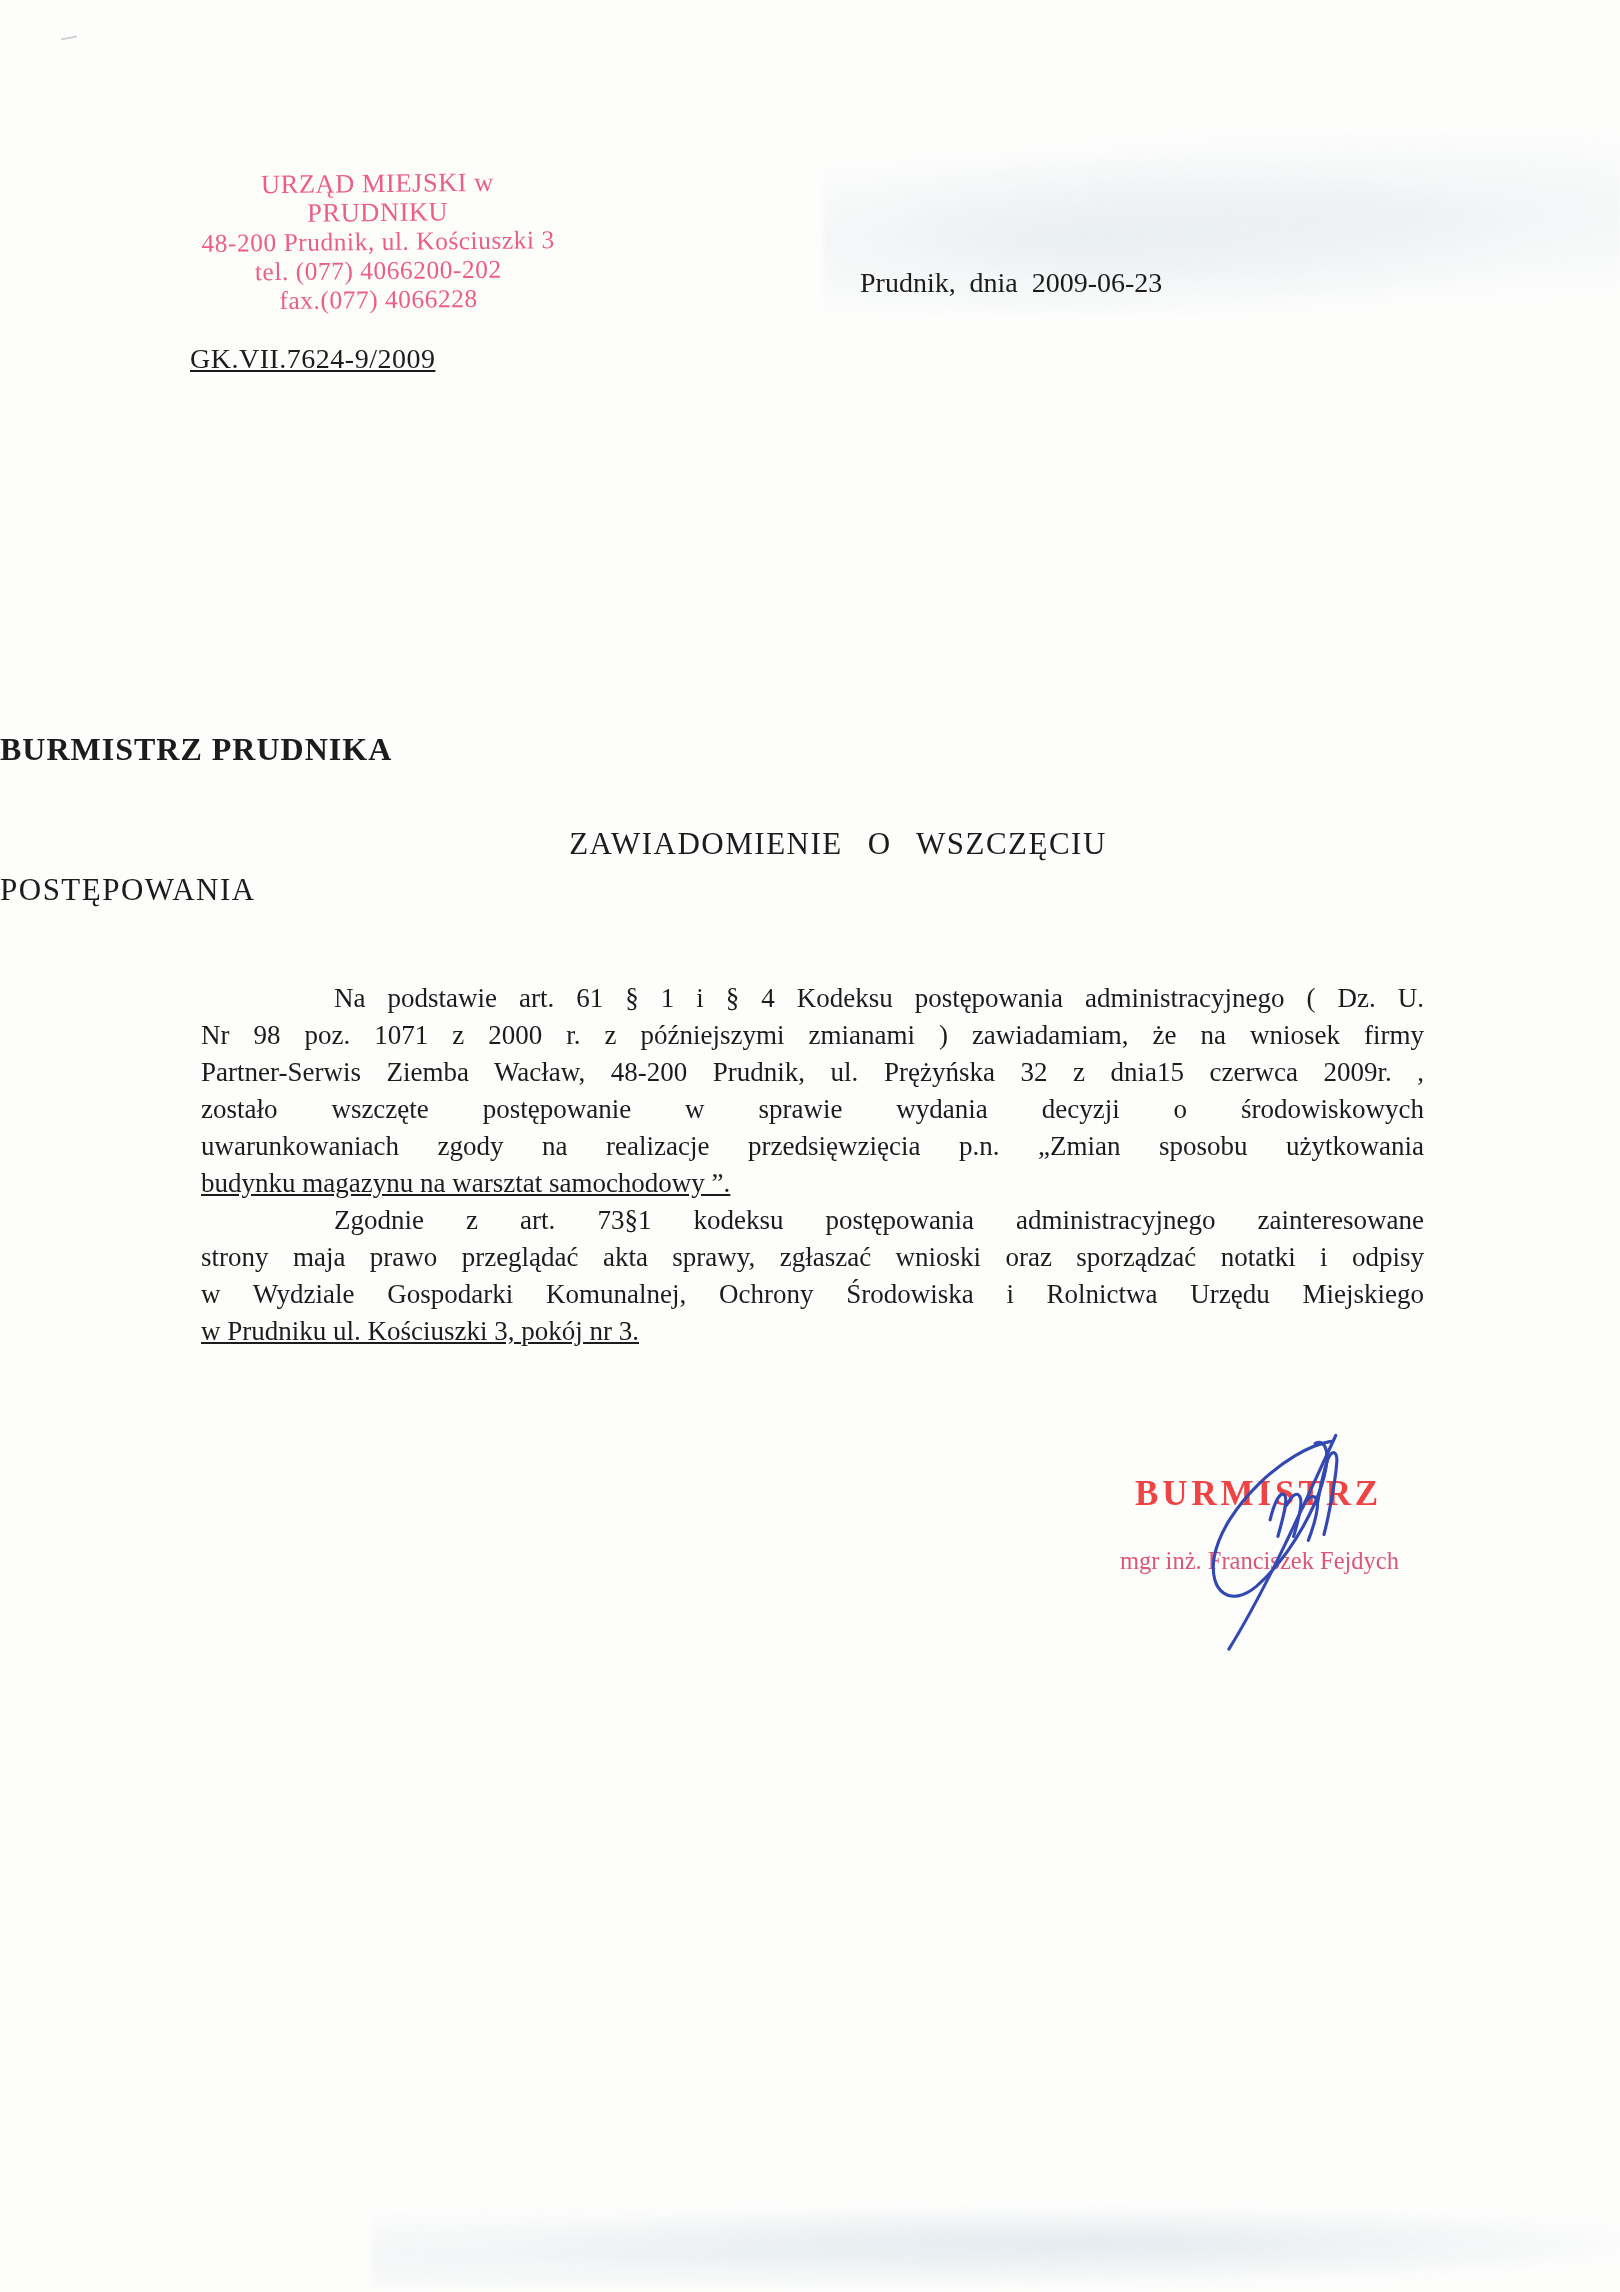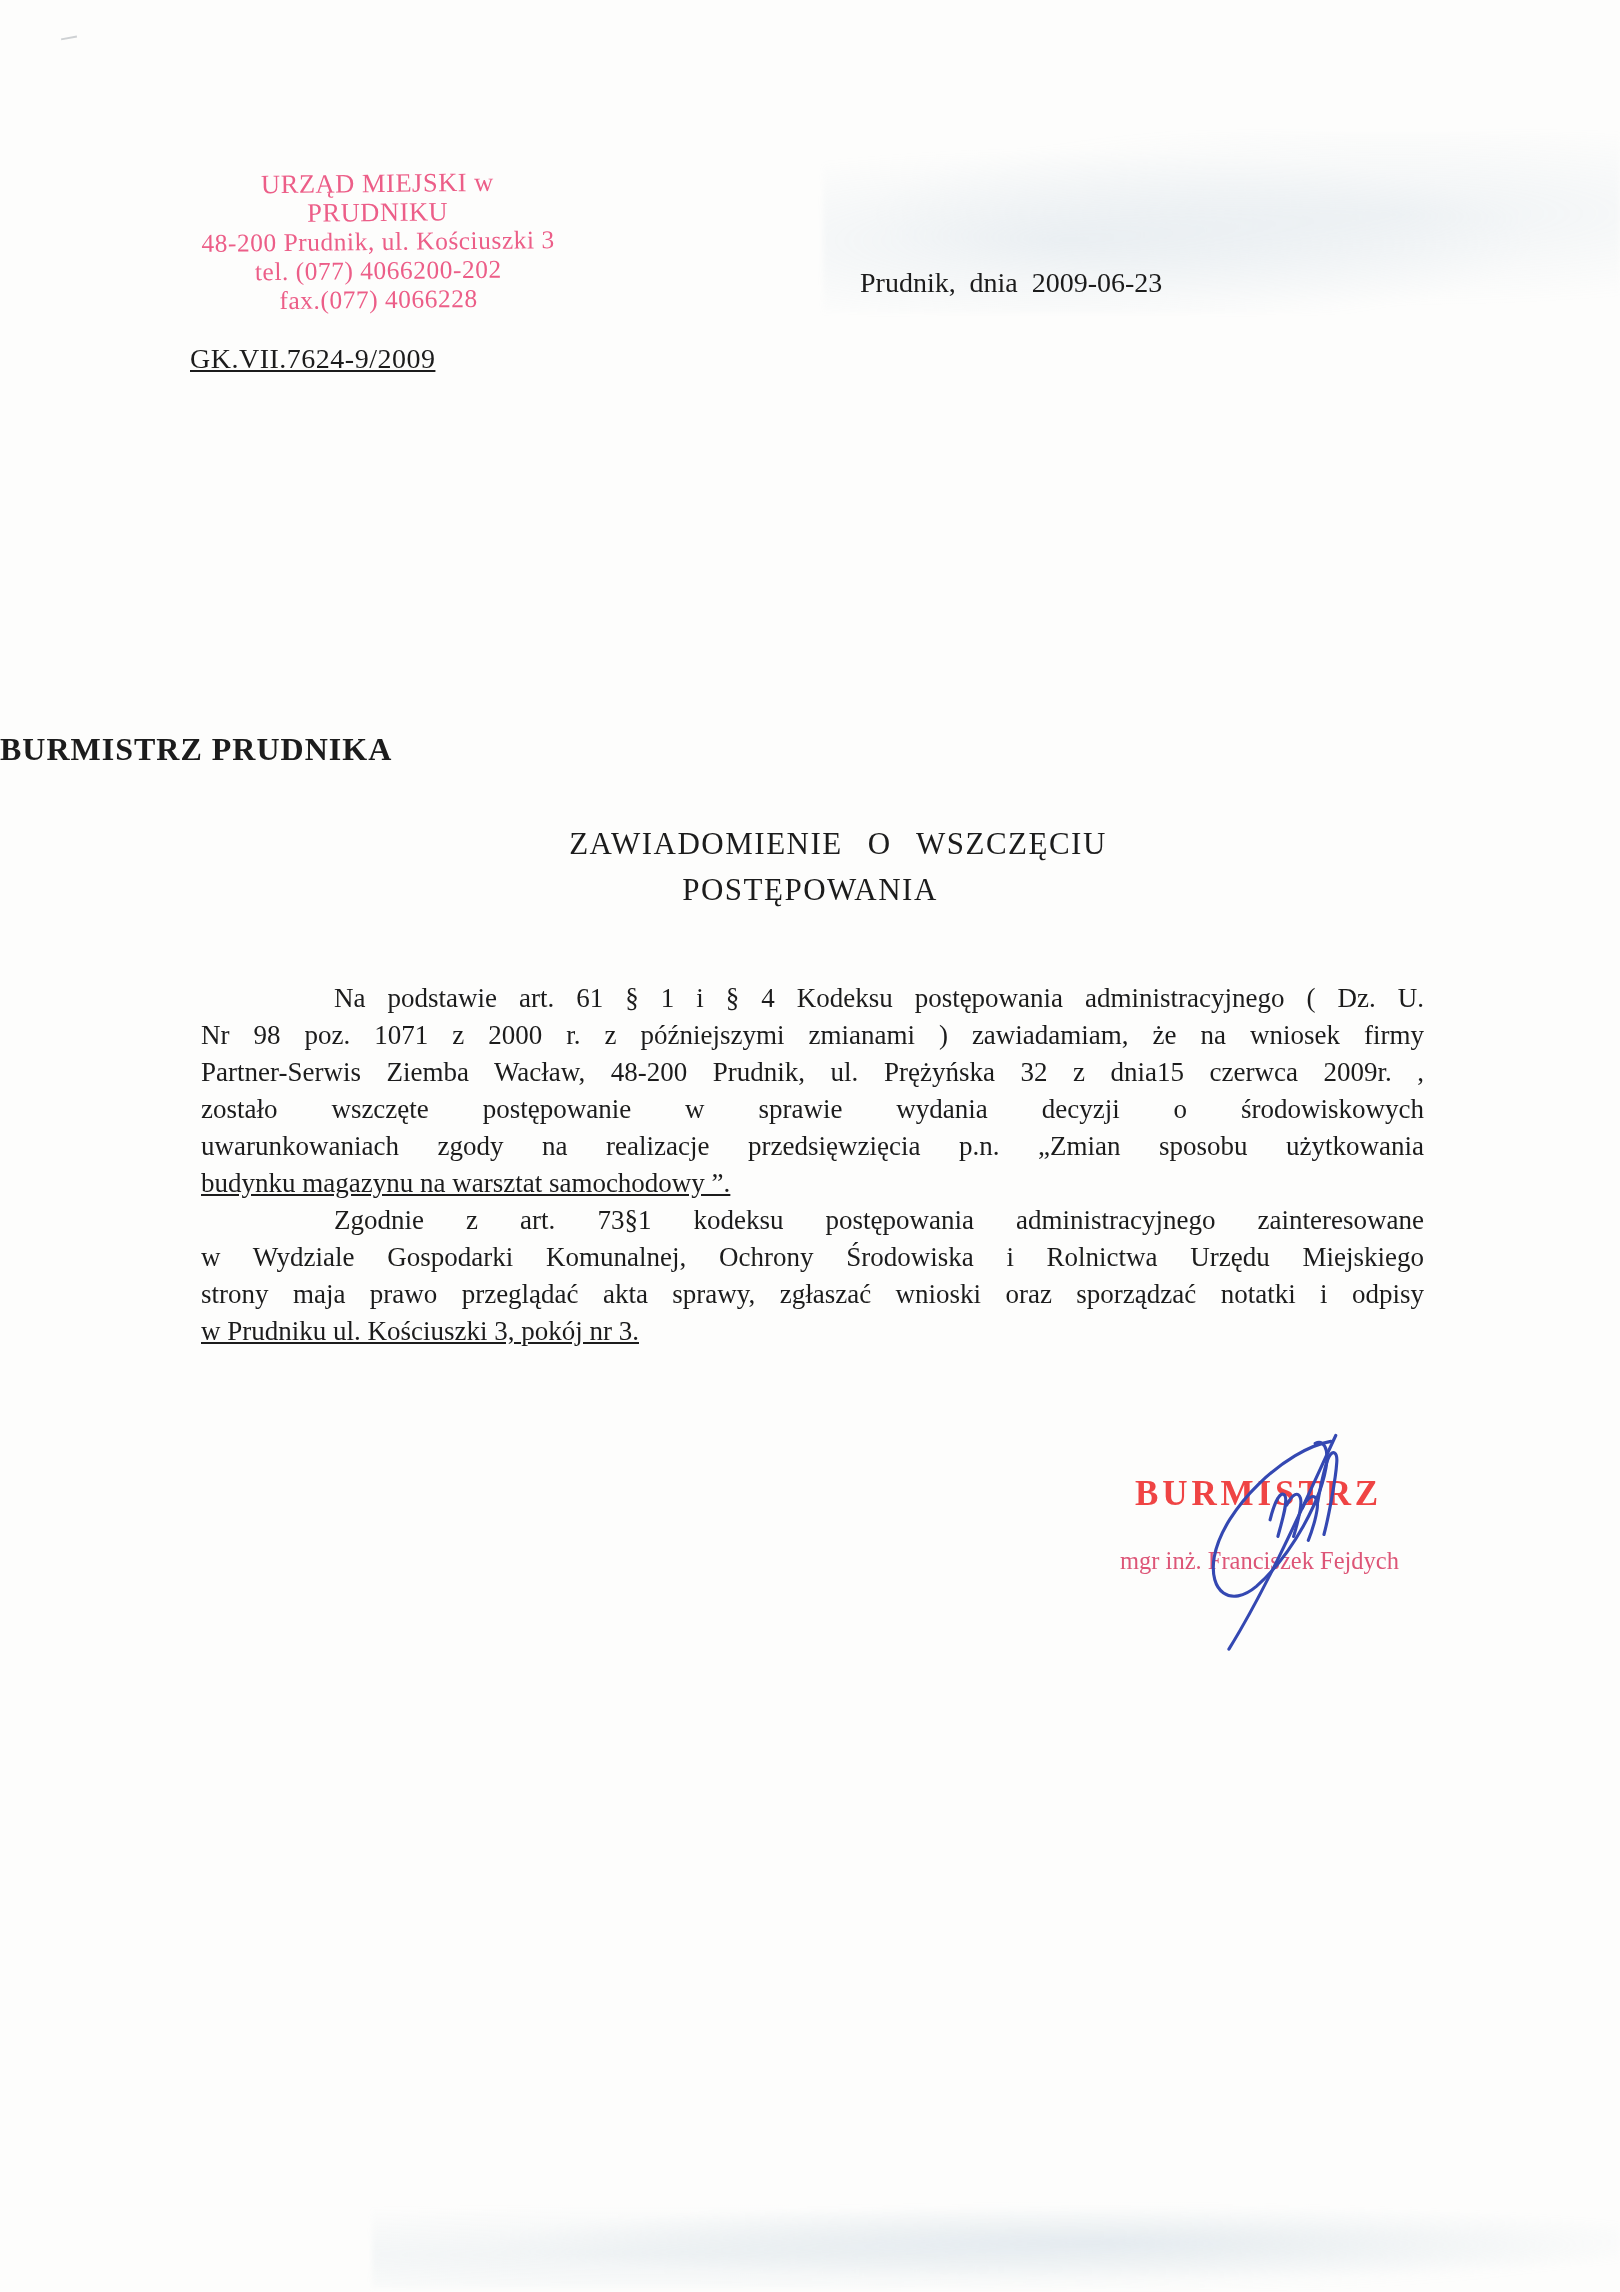--- a/index.html
+++ b/index.html
@@ -39,21 +39,21 @@
   
   .heading{
     position:absolute;left:0;top:731px;width:100%;
     font-size:32px;font-weight:bold;letter-spacing:1px;
   }
   .subject-1{
     position:absolute;left:0;top:826px;width:100%;text-align:center;
     font-size:31px;letter-spacing:1.5px;word-spacing:15.7px;margin-left:28px;
   }
   .subject-2{
-    position:absolute;left:0;top:872px;width:100%;text-align:center;
+    position:absolute;left:0;top:872px;width:100%;
     font-size:31px;letter-spacing:1.5px;
   }
   
   .body-text{position:absolute;left:201px;top:980px;width:1223px;font-size:27px;line-height:37px;}
   .ln{text-align:justify;text-align-last:justify;white-space:normal;}
   .ln.last{text-align-last:left;text-decoration:underline;}
   .ln.ind{text-indent:133px;}
   
   .sig-stamp-title{
     position:absolute;left:1135px;top:1474px;font-size:35px;font-weight:bold;
@@ -87,22 +87,22 @@
   <div class="subject-2">POSTĘPOWANIA</div>
 
   <div class="body-text">
     <div class="ln ind">Na podstawie art. 61 § 1  i § 4  Kodeksu postępowania administracyjnego ( Dz. U.</div>
     <div class="ln">Nr 98 poz. 1071 z 2000 r. z późniejszymi zmianami  )  zawiadamiam, że na wniosek  firmy</div>
     <div class="ln">Partner-Serwis Ziemba Wacław, 48-200 Prudnik, ul. Prężyńska 32 z dnia15 czerwca 2009r. ,</div>
     <div class="ln">zostało wszczęte postępowanie w sprawie wydania decyzji o środowiskowych</div>
     <div class="ln">uwarunkowaniach zgody na realizacje przedsięwzięcia p.n. „Zmian sposobu użytkowania</div>
     <div class="ln last">budynku magazynu na warsztat samochodowy ”.</div>
     <div class="ln ind">Zgodnie z art. 73§1 kodeksu postępowania administracyjnego zainteresowane</div>
+    <div class="ln">strony maja prawo przeglądać akta sprawy, zgłaszać wnioski oraz sporządzać notatki i odpisy</div>
     <div class="ln">w Wydziale Gospodarki Komunalnej,  Ochrony Środowiska i Rolnictwa Urzędu Miejskiego</div>
-    <div class="ln">strony maja prawo przeglądać akta sprawy, zgłaszać wnioski oraz sporządzać notatki i odpisy</div>
     <div class="ln last">w Prudniku ul. Kościuszki 3, pokój nr 3.</div>
   </div>
 
   <div class="sig-stamp-title">BURMISTRZ</div>
   <div class="sig-stamp-name">mgr inż. Franciszek Fejdych</div>
 
   <svg class="signature-svg" width="196" height="255" viewBox="0 0 200 260">
     <g stroke="#3448b2" stroke-width="3.2" fill="none" stroke-linecap="round" stroke-linejoin="round">
       <path d="M 158,36 C 112,44 48,104 39,154 C 33,190 56,206 82,184 C 118,152 150,94 154,56 C 155,44 151,34 142,38"></path>
       <path d="M 163,30 C 136,88 96,180 54,248"></path>

